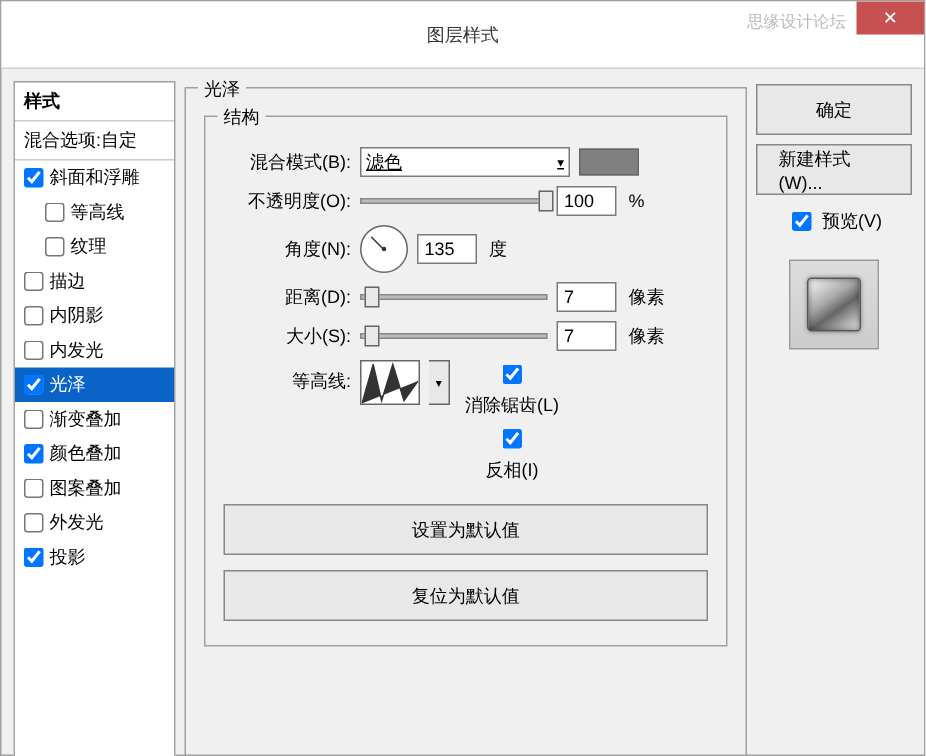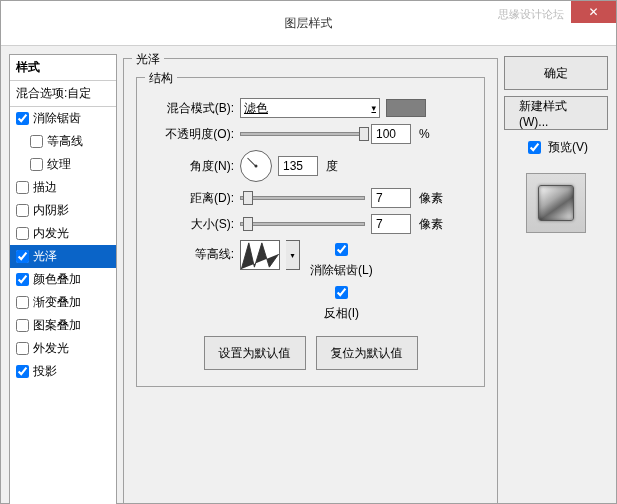--- a/index.html
+++ b/index.html
@@ -32,21 +32,21 @@
 .num-input { width: 40px; height: 20px; border: 1px solid #7a7a7a; background: #fff; text-align: left; padding: 0 4px; }
 .unit { margin-left: 2px; }
 .angle-dial { width: 32px; height: 32px; border: 1px solid #666; border-radius: 50%; background: #fff; position: relative; cursor: pointer; }
 .angle-dot { position: absolute; width: 3px; height: 3px; background: #333; border-radius: 50%; top: 50%; left: 50%; transform: translate(-50%,-50%); }
 .angle-hand { position: absolute; width: 12px; height: 1px; background: #333; top: 50%; left: 50%; transform-origin: left center; transform: rotate(-135deg); }
 .contour-preview { width: 40px; height: 30px; border: 1px solid #666; background: #fff; position: relative; cursor: pointer; overflow: hidden; }
 .contour-svg { width: 100%; height: 100%; }
 .contour-arrow { width: 14px; height: 30px; border: 1px solid #666; border-left: none; background: #e8e8e8; display: flex; align-items: center; justify-content: center; cursor: pointer; font-size: 8px; }
 .cb-label { display: flex; align-items: center; gap: 3px; cursor: pointer; flex-direction: column; }
 .btn { height: 22px; padding: 16px 14px; border: 1px solid #888; background: #e8e8e8; cursor: pointer; display: inline-flex; align-items: center; justify-content: center; }
-.btn-row { display: flex; gap: 10px; justify-content: center; margin-top: 14px; }
+.btn-row { display: flex; gap: 10px; justify-content: center; margin-top: 14px; flex-direction: column; }
 .right-col { width: 104px; display: flex; flex-direction: column; gap: 6px; padding-top: 2px; }
 .right-col .btn { width: 100%; }
 .preview-cb { display: flex; align-items: center; justify-content: center; gap: 4px; margin-top: 2px; }
 .preview-box { width: 60px; height: 60px; margin: 10px auto 0; background: linear-gradient(#ddd,#ccc); border: 1px solid #999; display: flex; align-items: center; justify-content: center; }
 .preview-inner { width: 36px; height: 36px; background: linear-gradient(145deg,#fff,#aaa 40%,#666 60%,#eee); border: 1px solid #555; border-radius: 3px; box-shadow: inset 0 0 4px rgba(0,0,0,.5), 0 0 3px rgba(0,0,0,.4); }
 .center-fieldset-outer { height: 100%; }
 </style>
 </head>
 <body>
 
@@ -60,21 +60,21 @@
   </div>
   <div class="body">
 
     <div class="left-col">
       <div class="styles-box">
         <div class="styles-header">样式</div>
         <div class="blend-options">混合选项:自定</div>
         <div id="style-items">
             <div class="style-item">
               <input type="checkbox" checked="" style="">
-              <span>消除锯齿</span>
+              <span>斜面和浮雕</span>
             </div>
             <div class="style-item indent">
               <input type="checkbox" style="">
               <span>等高线</span>
             </div>
             <div class="style-item indent">
               <input type="checkbox" style="">
               <span>纹理</span>
             </div>
             <div class="style-item">
@@ -87,26 +87,26 @@
             </div>
             <div class="style-item">
               <input type="checkbox" style="">
               <span>内发光</span>
             </div>
             <div class="style-item selected">
               <input type="checkbox" checked="" style="">
               <span>光泽</span>
             </div>
             <div class="style-item">
+              <input type="checkbox" style="">
+              <span>渐变叠加</span>
+            </div>
+            <div class="style-item">
               <input type="checkbox" checked="" style="">
               <span>颜色叠加</span>
-            </div>
-            <div class="style-item">
-              <input type="checkbox" style="">
-              <span>渐变叠加</span>
             </div>
             <div class="style-item">
               <input type="checkbox" style="">
               <span>图案叠加</span>
             </div>
             <div class="style-item">
               <input type="checkbox" style="">
               <span>外发光</span>
             </div>
             <div class="style-item">

